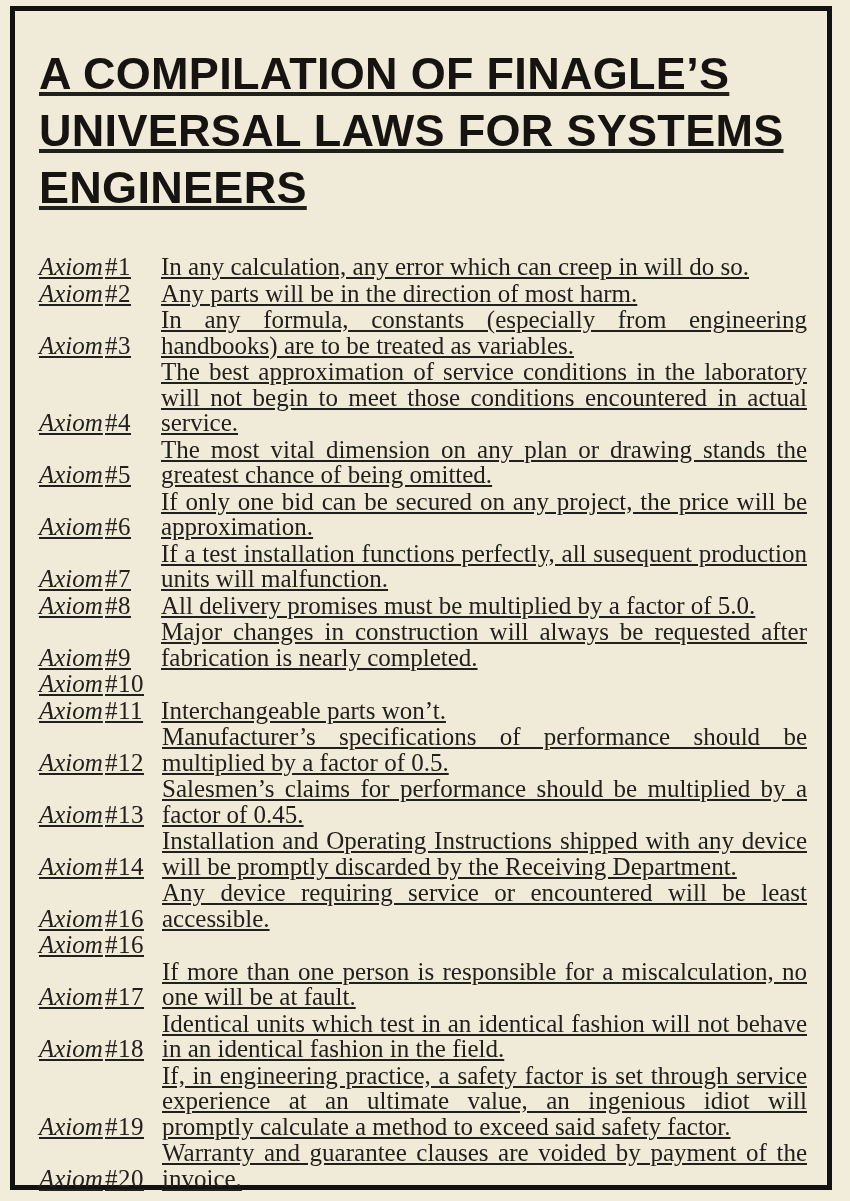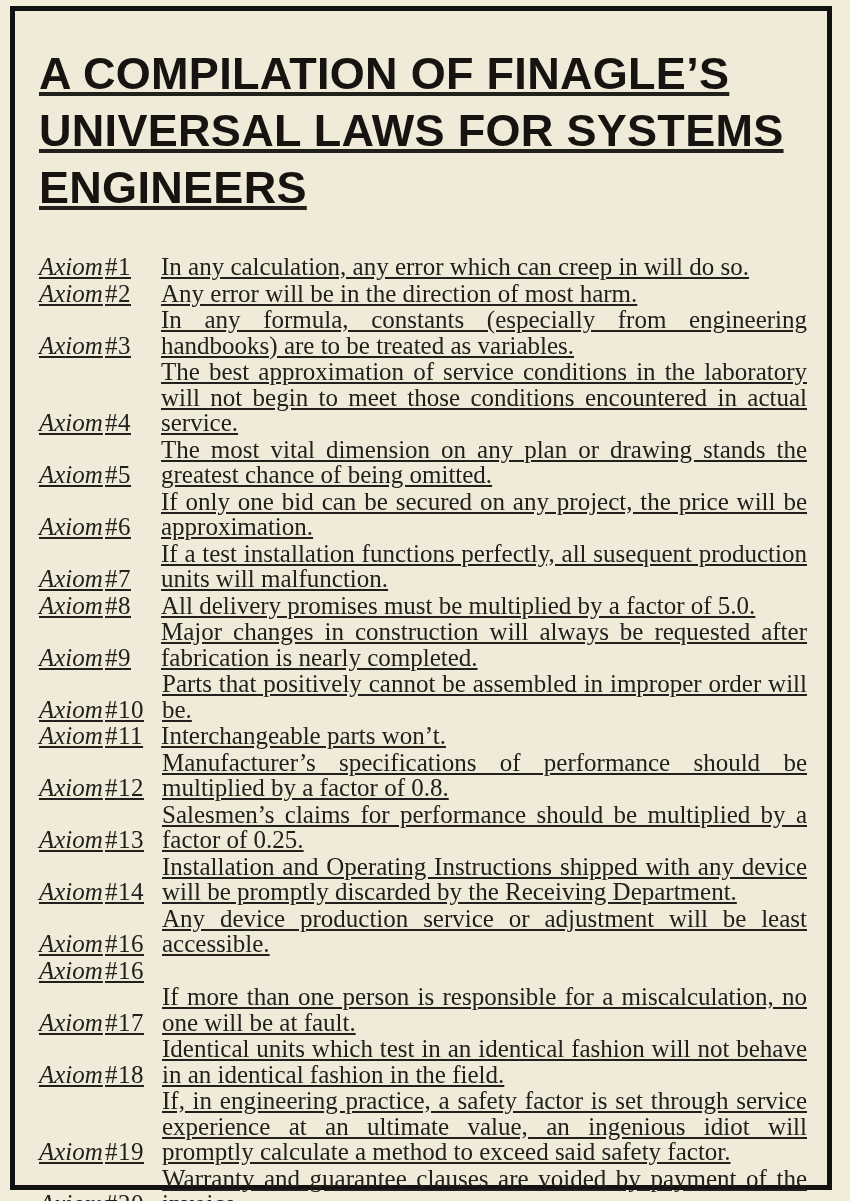--- a/index.html
+++ b/index.html
@@ -91,21 +91,21 @@
             <span class="axiom-number">#1</span>
           </div>
           <div class="axiom-text">In any calculation, any error which can creep in will do so.</div>
         </div>
 
         <div class="axiom-row">
           <div class="axiom-label">
             <span class="axiom-word">Axiom</span>
             <span class="axiom-number">#2</span>
           </div>
-          <div class="axiom-text">Any error will be in the direction of most harm.</div>
+          <div class="axiom-text">Any parts will be in the direction of most harm.</div>
         </div>
 
         <div class="axiom-row">
           <div class="axiom-label">
             <span class="axiom-word">Axiom</span>
             <span class="axiom-number">#3</span>
           </div>
           <div class="axiom-text">In any formula, constants (especially from engineering handbooks) are to be treated as variables.</div>
         </div>
 
@@ -155,61 +155,60 @@
             <span class="axiom-number">#9</span>
           </div>
           <div class="axiom-text">Major changes in construction will always be requested after fabrication is nearly completed.</div>
         </div>
 
         <div class="axiom-row">
           <div class="axiom-label">
             <span class="axiom-word">Axiom</span>
             <span class="axiom-number">#10</span>
           </div>
-          <div class="axiom-text">Parts that positively cannot be assembled in improper order will be.</div>
         </div>
 
         <div class="axiom-row">
           <div class="axiom-label">
             <span class="axiom-word">Axiom</span>
             <span class="axiom-number">#11</span>
           </div>
           <div class="axiom-text">Interchangeable parts won’t.</div>
         </div>
 
         <div class="axiom-row">
           <div class="axiom-label">
             <span class="axiom-word">Axiom</span>
             <span class="axiom-number">#12</span>
           </div>
-          <div class="axiom-text">Manufacturer’s specifications of performance should be multiplied by a factor of 0.8.</div>
+          <div class="axiom-text">Manufacturer’s specifications of performance should be multiplied by a factor of 0.5.</div>
         </div>
 
         <div class="axiom-row">
           <div class="axiom-label">
             <span class="axiom-word">Axiom</span>
             <span class="axiom-number">#13</span>
           </div>
-          <div class="axiom-text">Salesmen’s claims for performance should be multiplied by a factor of 0.25.</div>
+          <div class="axiom-text">Salesmen’s claims for performance should be multiplied by a factor of 0.45.</div>
         </div>
 
         <div class="axiom-row">
           <div class="axiom-label">
             <span class="axiom-word">Axiom</span>
             <span class="axiom-number">#14</span>
           </div>
           <div class="axiom-text">Installation and Operating Instructions shipped with any device will be promptly discarded by the Receiving Department.</div>
         </div>
 
         <div class="axiom-row">
           <div class="axiom-label">
             <span class="axiom-word">Axiom</span>
             <span class="axiom-number">#16</span>
           </div>
-          <div class="axiom-text">Any device production service or adjustment will be least accessible.</div>
+          <div class="axiom-text">Any device requiring service or encountered will be least accessible.</div>
         </div>
 
         <div class="axiom-row">
           <div class="axiom-label">
             <span class="axiom-word">Axiom</span>
             <span class="axiom-number">#16</span>
           </div>
         </div>
 
         <div class="axiom-row">

